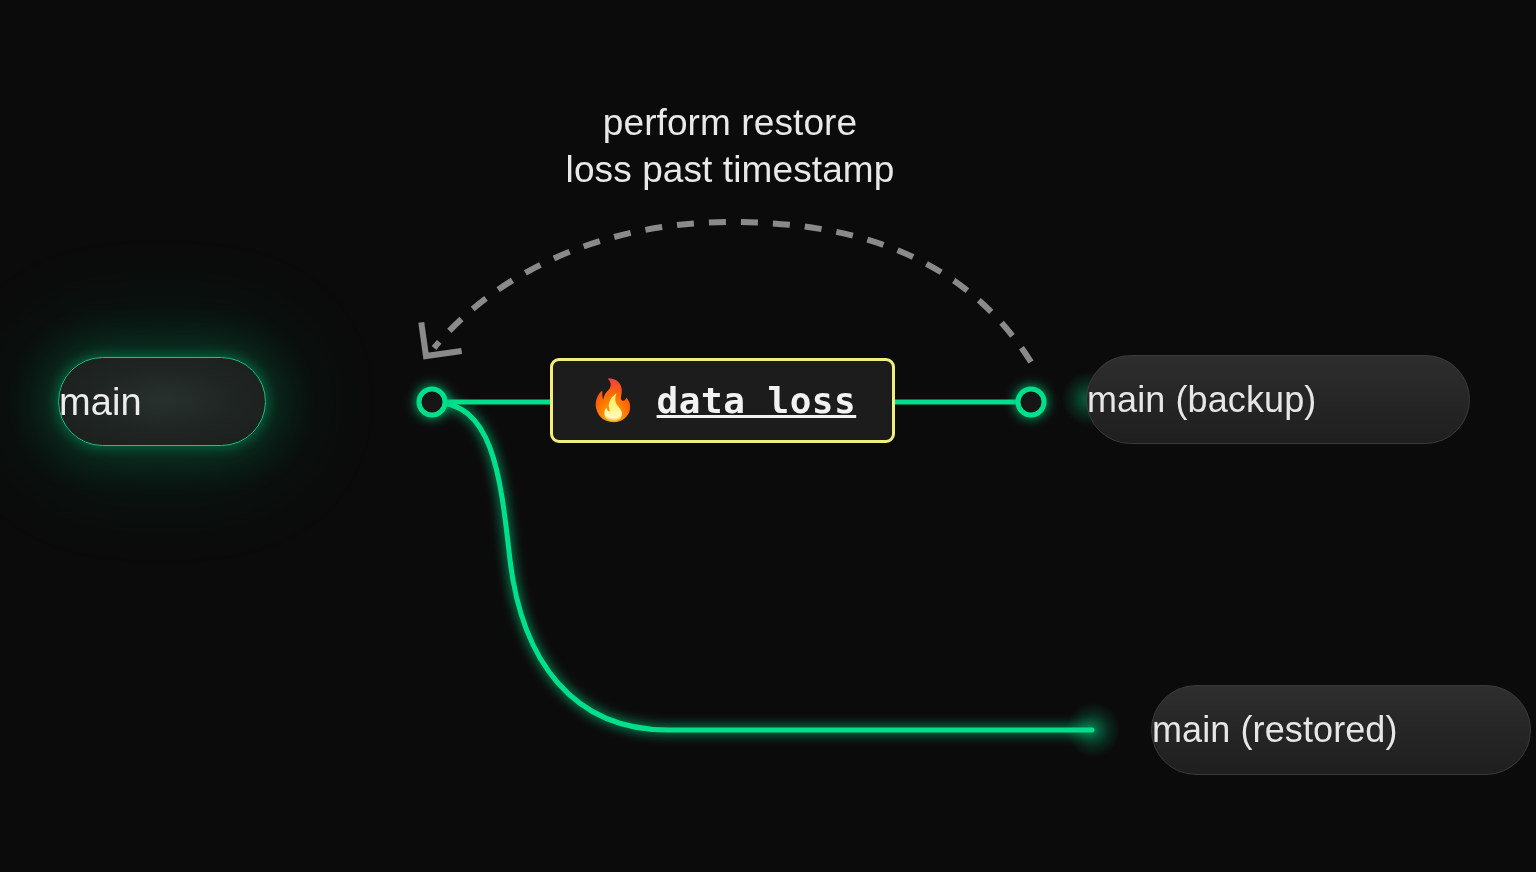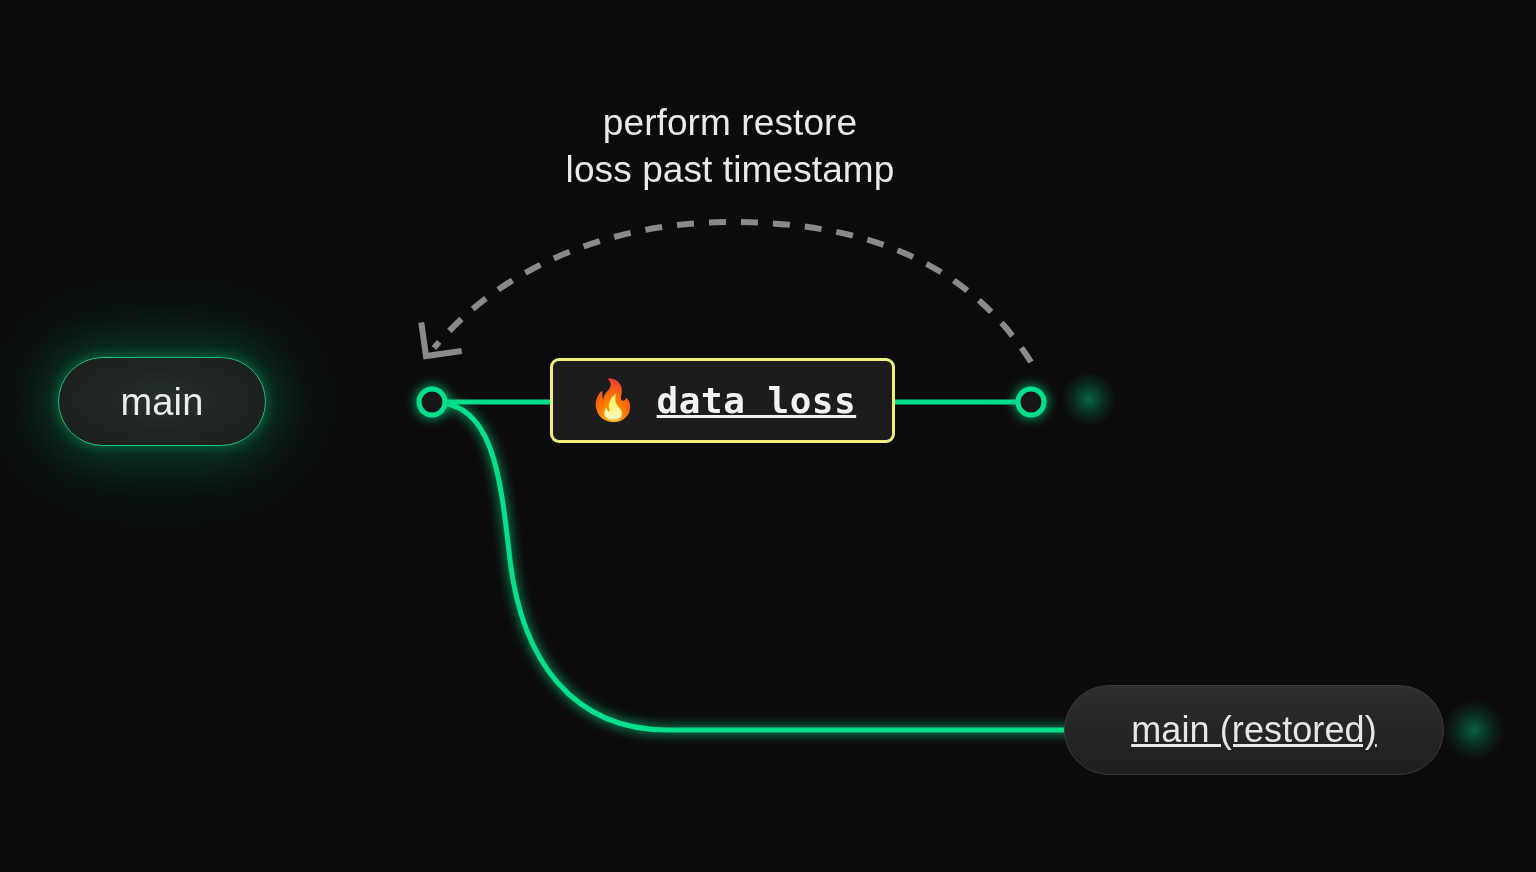--- a/index.html
+++ b/index.html
@@ -21,21 +21,21 @@
     width: 1536px;
     height: 872px;
     pointer-events: none;
   }
 
   
   .node {
     position: absolute;
     display: flex;
     align-items: center;
-    justify-content: center;
+    justify-content: flex-start;
     box-sizing: border-box;
     border-radius: 999px;
     color: #ececec;
     letter-spacing: 0.1px;
     white-space: nowrap;
   }
   .node-label {
     display: block;
     line-height: 1;
   }
@@ -55,21 +55,21 @@
   }
 
   
   .node-neutral {
     border: 1.2px solid #3a3a3a;
     background: linear-gradient(180deg, #2e2e2e 0%, #252525 55%, #1f1f1f 100%);
     font-size: 36px;
     color: #e6e6e6;
   }
   #node-backup  { left: 1086px; top: 355px; width: 384px; height: 89px; }
-  #node-restored{ left: 1064px; top: 685px; width: 380px; height: 90px; text-decoration: underline; }
+  #node-restored{ left: 1151px; top: 685px; width: 380px; height: 90px; }
 
   
   .edge-glow {
     position: absolute;
     border-radius: 50%;
     pointer-events: none;
   }
   #glow-backup-l   { left: 1062px; top: 372px; width: 54px; height: 54px;
                      background: radial-gradient(circle, rgba(0,224,140,0.42) 0%, rgba(0,224,140,0.12) 45%, rgba(0,224,140,0) 72%); }
   #glow-restored-l { left: 1066px; top: 703px; width: 54px; height: 54px;
@@ -164,18 +164,21 @@
 
   <div class="node" id="node-main">
     <span class="node-label">main</span>
   </div>
 
   <div id="node-dataloss">
     <span id="dataloss-emoji">🔥</span>
     <span id="dataloss-text">data loss</span>
   </div>
 
+  <div class="node node-neutral" id="node-backup">
+    <span class="node-label">main (backup)</span>
+  </div>
 
   <div class="node node-neutral" id="node-restored">
     <span class="node-label">main (restored)</span>
   </div>
 
 </div>
 
 </body></html>

